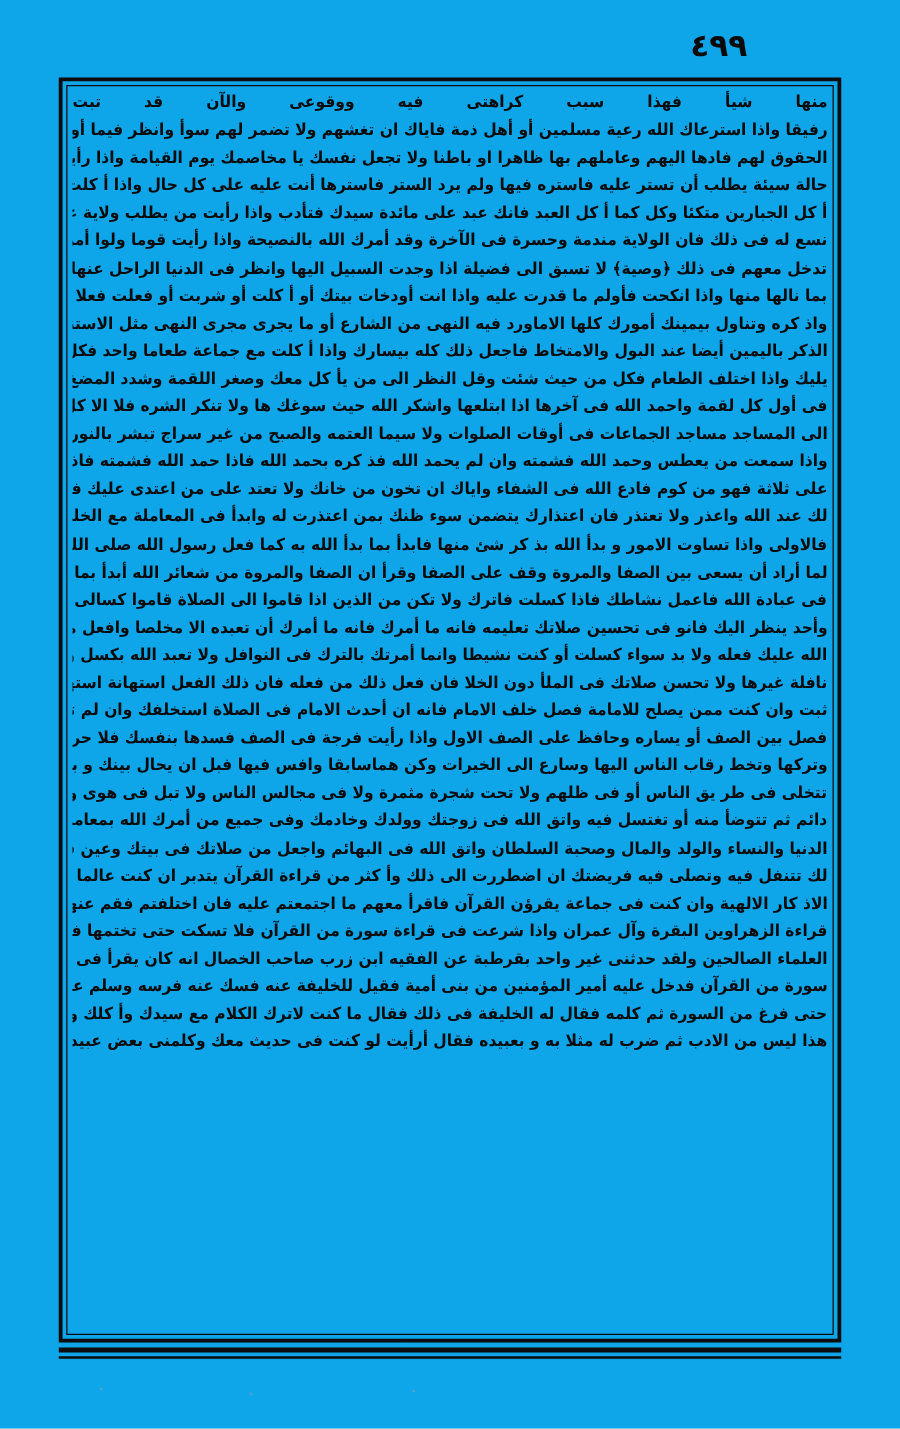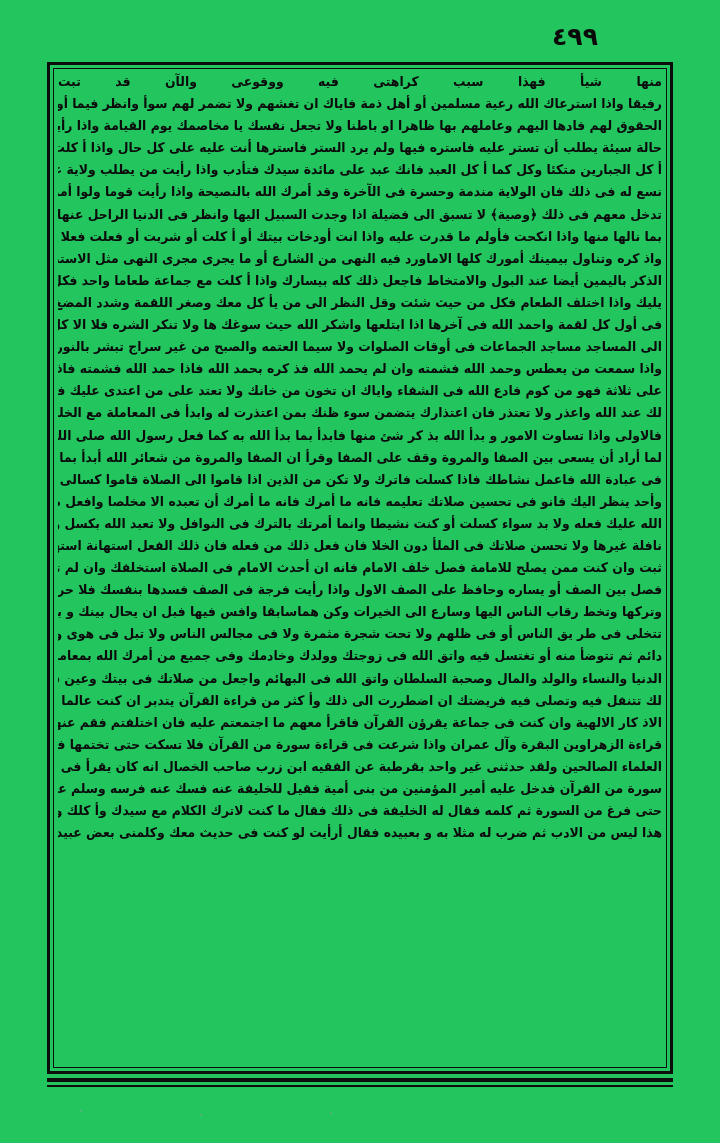--- a/index.html
+++ b/index.html
@@ -12,21 +12,21 @@
     width: 720px;
     height: 1143px;
     position: relative;
     overflow: hidden;
     font-family: "DejaVu Sans", sans-serif;
   }
 
   .page {
     position: absolute;
     inset: 0;
-    background: #22c55e;
+    background: #0ea5e9;
   }
 
   
   .folio {
     position: absolute;
     top: 22px;
     left: 0;
     width: 720px;
     text-align: center;
     direction: rtl;

